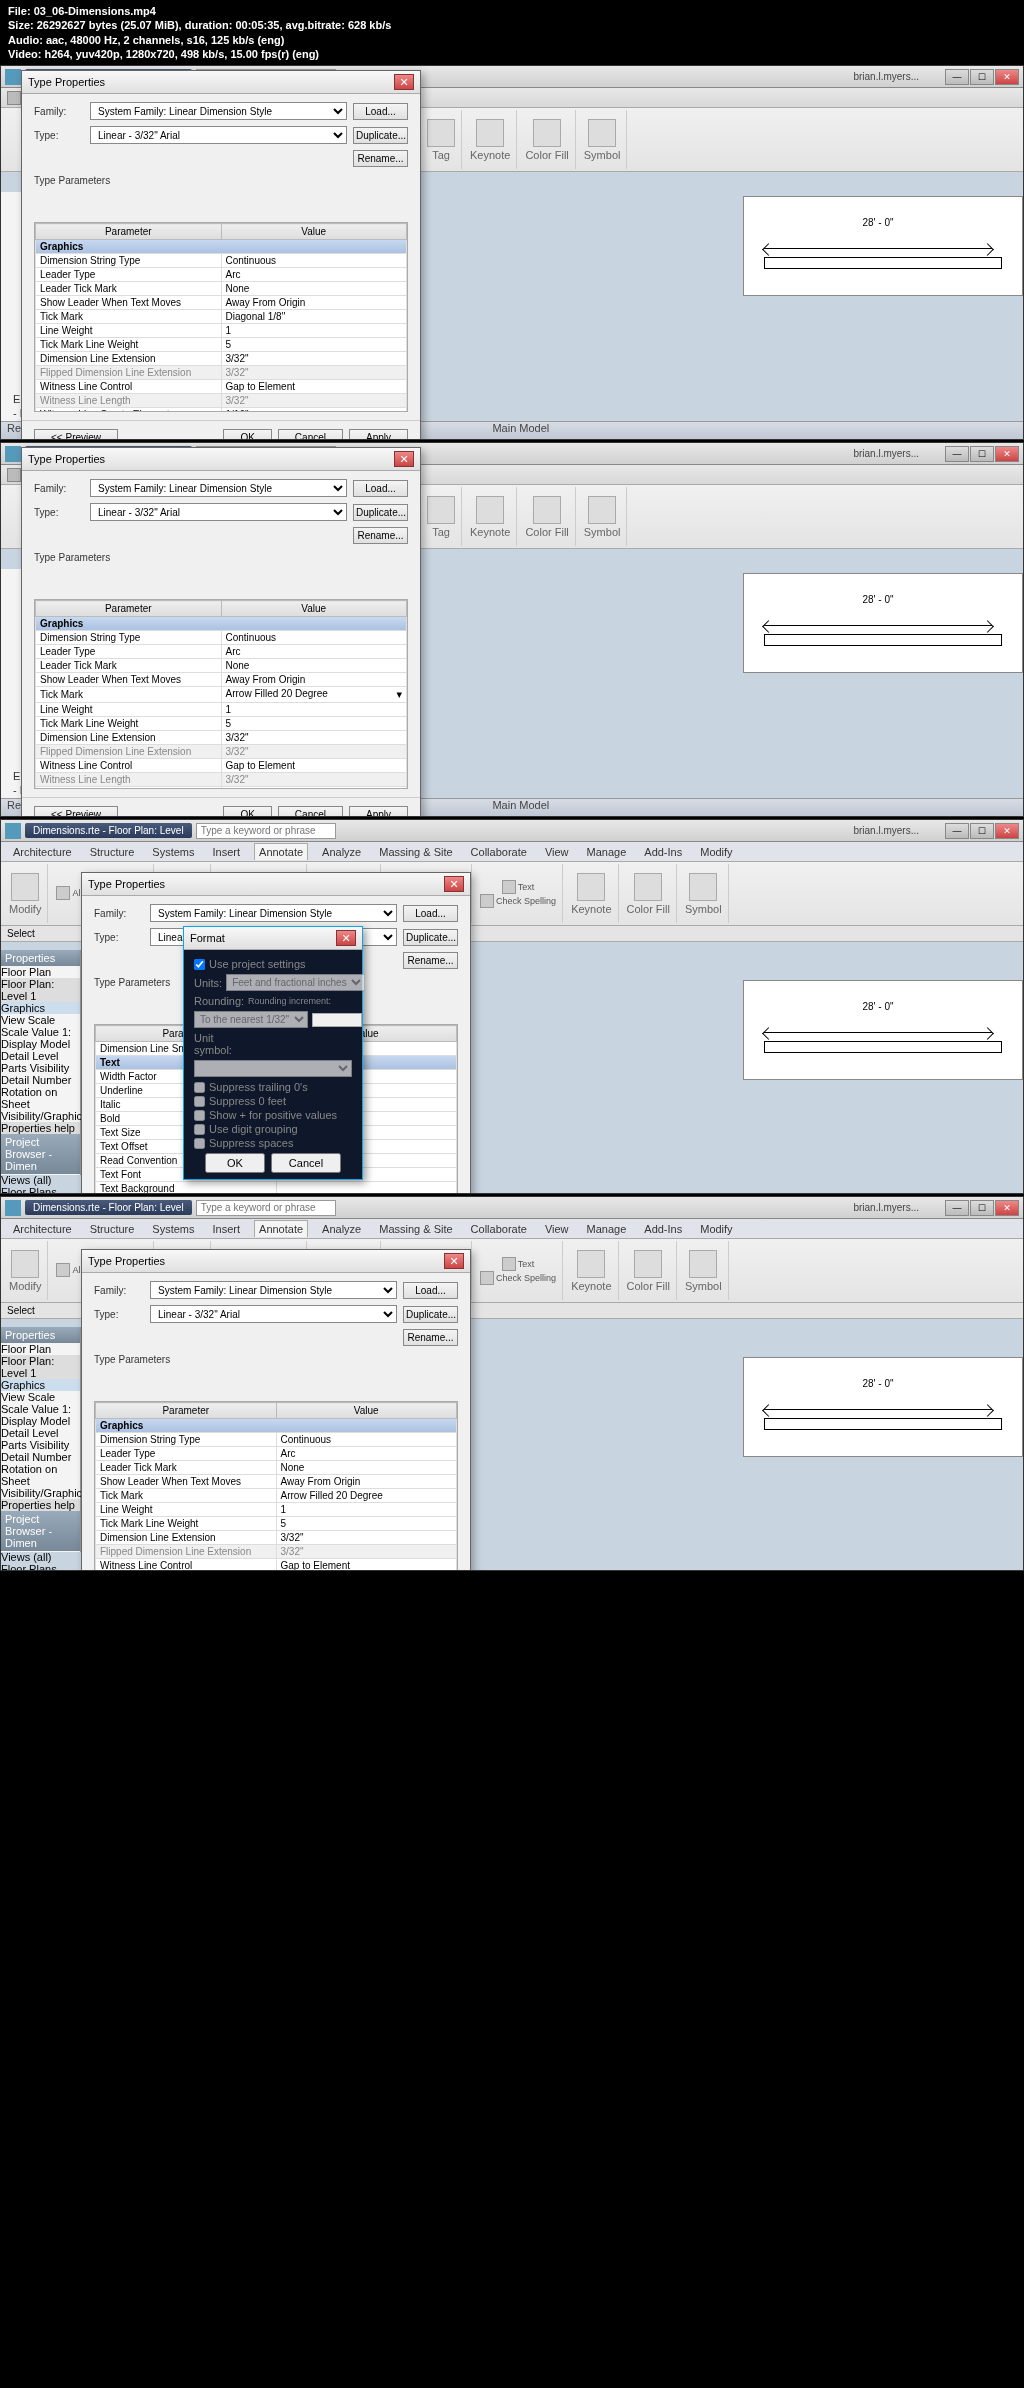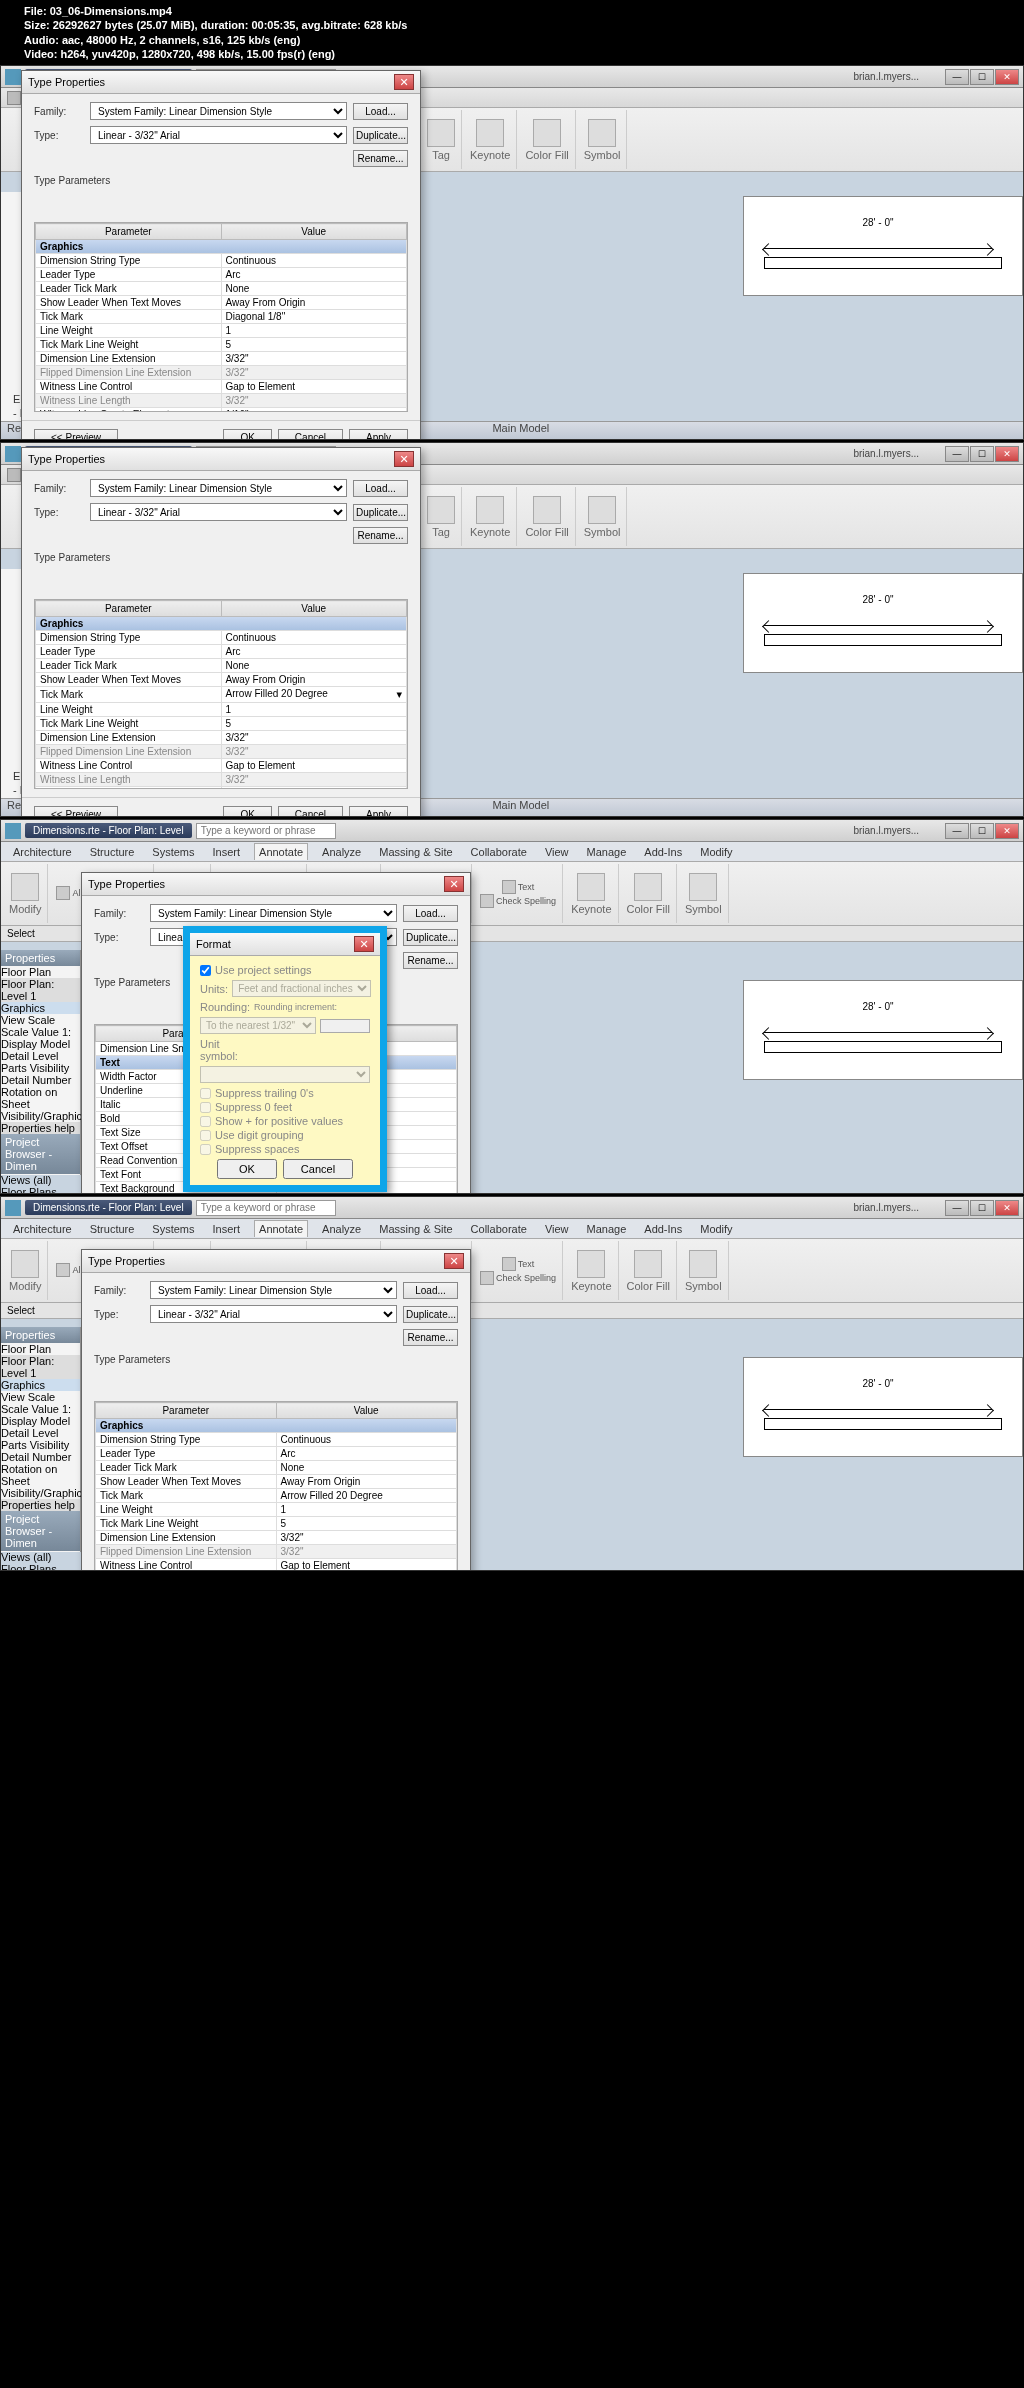--- a/index.html
+++ b/index.html
@@ -1,17 +1,17 @@
 <!DOCTYPE html>
 <html><head>
 <meta charset="utf-8">
 <style>
 * { margin: 0; padding: 0; box-sizing: border-box; font-family: "Segoe UI", Tahoma, sans-serif; font-size: 11px; }
 body { background: #000; width: 1024px; }
-.hdr { background: #000; color: #fff; padding: 4px 24px; font-family: Arial; font-weight: bold; font-size: 13px; line-height: 1.3; }
+.hdr { background: #000; color: #fff; padding: 4px 8px; font-family: Arial; font-weight: bold; font-size: 13px; line-height: 1.3; }
 .frame { position: relative; height: 375px; background: #c8d4e0; border: 1px solid #333; overflow: hidden; }
 .frame + .frame { margin-top: 2px; }
 .title-bar { background: linear-gradient(#e8e8e8,#d0d0d0); height: 22px; display: flex; align-items: center; padding: 0 4px; gap: 4px; border-bottom: 1px solid #888; position: relative; }
 .title-bar .tab { background: linear-gradient(#4a5a7a,#2a3a5a); color: #fff; padding: 2px 8px; font-size: 10px; border-radius: 2px; }
 .title-bar .srch { background: #fff; border: 1px solid #999; padding: 1px 4px; font-size: 10px; color: #888; width: 140px; height: 16px; }
 .title-bar .user { color: #444; font-size: 10px; margin-left: auto; margin-right: 100px; }
 .title-bar .wbtn { position: absolute; right: 4px; display: flex; gap: 1px; }
 .title-bar .wbtn span { width: 24px; height: 16px; background: linear-gradient(#ddd,#bbb); border: 1px solid #888; display: inline-flex; align-items: center; justify-content: center; font-size: 9px; }
 .title-bar .wbtn .x { background: linear-gradient(#e88,#c44); color: #fff; }
 .qat { background: linear-gradient(#e8e8e8,#d8d8d8); height: 20px; border-bottom: 1px solid #aaa; display: flex; align-items: center; padding: 0 6px; gap: 6px; }
@@ -50,21 +50,21 @@
 .grid th { background: linear-gradient(#eee,#ddd); border: 1px solid #bbb; padding: 2px 4px; font-size: 10px; font-weight: normal; }
 .grid td { border: 1px solid #ddd; padding: 1px 4px; font-size: 10px; }
 .grid .sect { background: linear-gradient(#c8d8f0,#a8c0e0); font-weight: bold; }
 .grid .ro { background: #f0f0f0; color: #888; }
 .dlg-btns { display: flex; justify-content: space-between; padding: 8px 12px; border-top: 1px solid #ccc; }
 .dlg-btns .l { display: flex; gap: 6px; }
 .dlg-btns .r { display: flex; gap: 6px; }
 .dlg-btns button { padding: 2px 16px; font-size: 10px; background: linear-gradient(#f4f4f4,#e0e0e0); border: 1px solid #888; cursor: pointer; }
 .props { position: absolute; left: 0; top: 126px; width: 80px; background: #f4f4f4; border-right: 1px solid #999; font-size: 9px; }
 .props .ph { background: linear-gradient(#9ab,#789); color: #fff; padding: 2px 4px; }
-.format-dlg { position: absolute; background: #fef9c3; border: 7px solid #0ea5e9; box-shadow: 3px 3px 8px rgba(0,0,0,0.4); width: 204px; }
+.format-dlg { position: absolute; background: #0f172a; border: 1px solid #0ea5e9; box-shadow: 3px 3px 8px rgba(0,0,0,0.4); width: 180px; }
 .format-row { display: flex; align-items: center; margin: 4px 0; gap: 4px; font-size: 10px; color: #888; }
 .format-row label { width: 50px; }
 .format-row select { flex: 1; border: 1px solid #aaa; background: #f0f0f0; padding: 1px; font-size: 10px; color: #888; }
 .chk { display: flex; align-items: center; gap: 4px; font-size: 10px; color: #888; margin: 2px 0; }
 .chk input { width: 11px; height: 11px; }
 </style>
 </head>
 <body>
 
 <div class="hdr">

